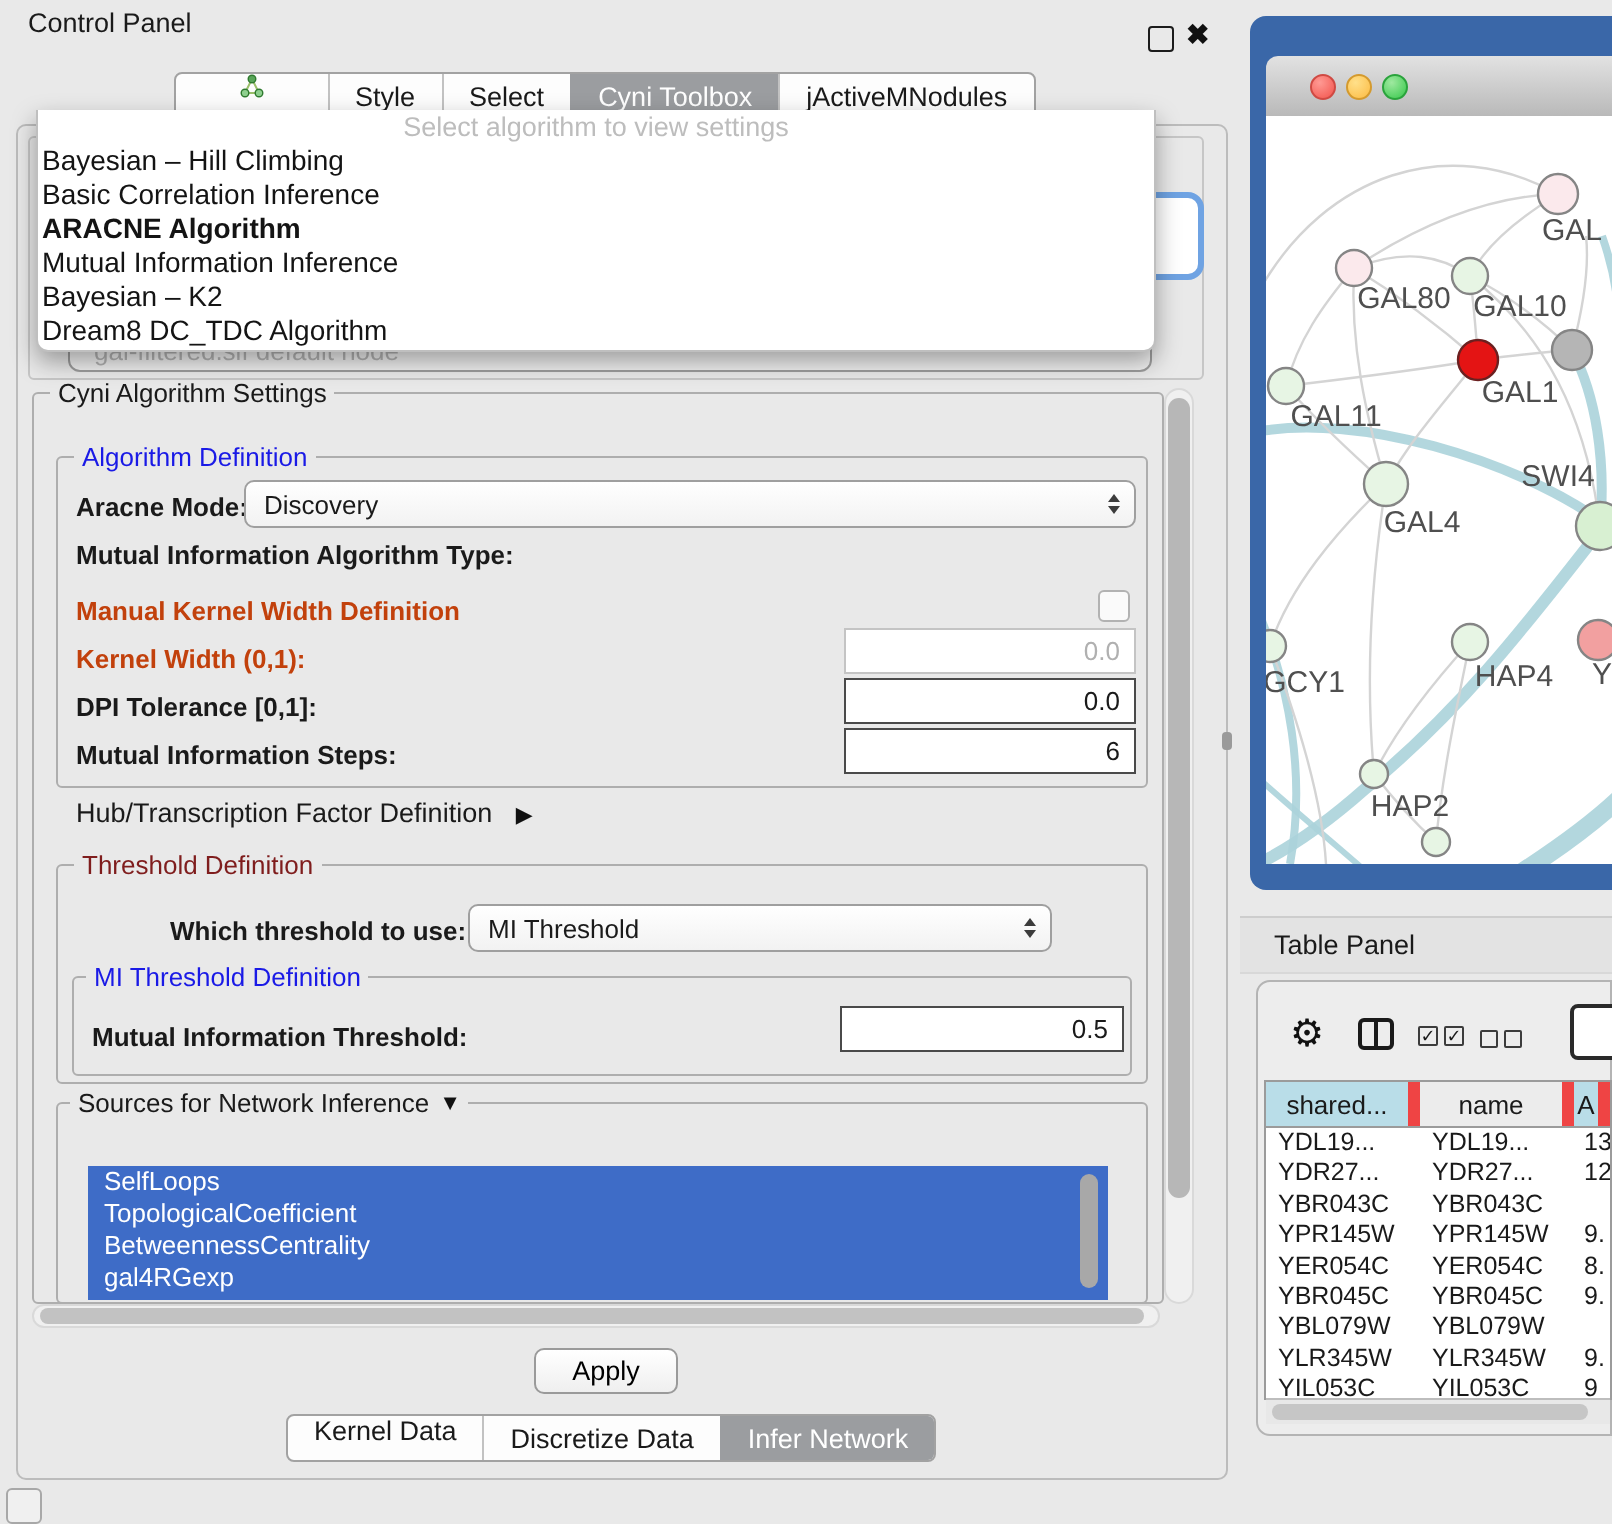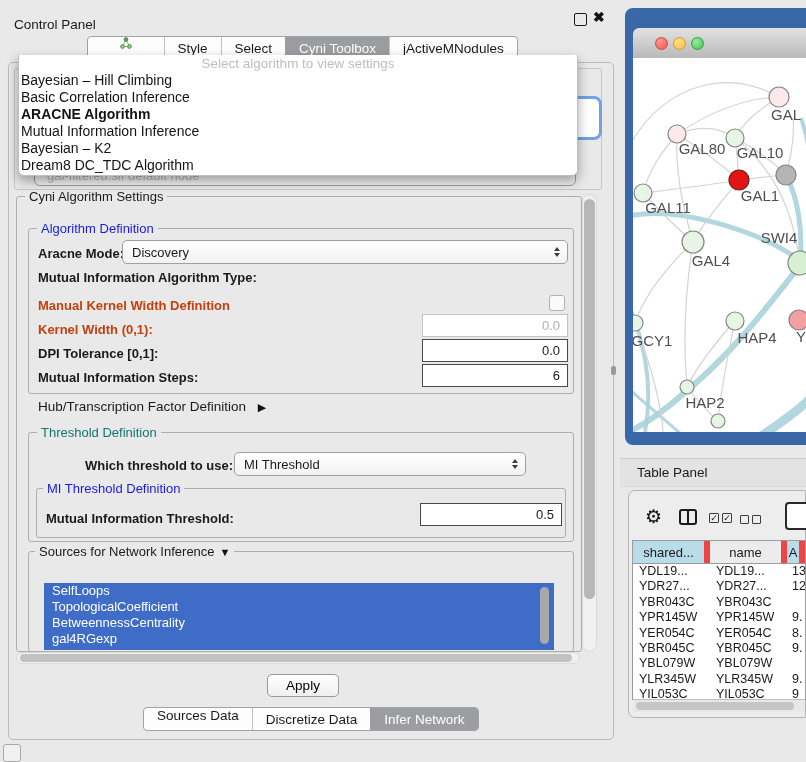--- a/index.html
+++ b/index.html
@@ -1,21 +1,21 @@
 <!DOCTYPE html>
 <html><head>
 <meta charset="utf-8">
 <style>
   html,body{margin:0;padding:0;width:806px;height:762px;overflow:hidden;
     background:#e9e9e9;font-family:"Liberation Sans",sans-serif;font-size:13px;color:#1a1a1a;}
   .abs{position:absolute;}
   #app{position:relative;width:806px;height:762px;}
 
   
-  #cp-titlebar{left:0;top:4px;width:620px;height:28px;display:flex;align-items:flex-end;padding-left:14px;box-sizing:border-box;font-size:13.5px;}
+  #cp-titlebar{left:0;top:4px;width:620px;height:28px;display:flex;align-items:flex-start;padding-left:14px;box-sizing:border-box;font-size:13.5px;}
   #float-btn{left:574px;top:13px;width:11px;height:11px;border:1.6px solid #1c1c1c;border-radius:2px;background:transparent;}
   #close-btn{left:593px;top:9px;font-size:14px;font-weight:bold;color:#111;}
 
   
   .tabbar{display:flex;height:22px;background:#fdfdfd;border:1px solid #a2a2a2;border-radius:4px;overflow:hidden;}
   .tab{display:flex;align-items:center;gap:5px;padding:0 13px;font-size:13.5px;white-space:nowrap;border-left:1px solid #c2c2c2;}
   .tab:first-child{border-left:none;flex-direction:column;}
   .tab.sel{background:#9b9da0;color:#fff;border-left-color:#9b9da0;}
   #top-tabs{left:87px;top:36px;}
   #bottom-tabs{left:143px;top:707px;}
@@ -30,21 +30,21 @@
   
   #dropdown{left:18px;top:55px;width:560px;height:121px;background:#fff;border:1px solid #bfbfbf;border-top:none;border-radius:0 0 6px 6px;box-shadow:0 5px 12px rgba(0,0,0,.35);z-index:6;box-sizing:border-box;padding-top:1px;}
   #dd-prompt{color:#bdbdbd;text-align:center;font-size:13.5px;height:16px;line-height:16px;}
   .ditem{font-size:14px;line-height:17px;height:17px;padding-left:2px;color:#141414;white-space:nowrap;}
   .ditem.bold{font-weight:bold;}
 
   
   .grp{position:absolute;border:1px solid #aeaeae;border-radius:3px;}
   .legend{position:absolute;background:#e9e9e9;padding:0 4px;font-size:13px;white-space:nowrap;display:flex;align-items:center;gap:5px;}
   .legend.blue{color:#1a1ae6;}
-  .legend.green{color:#0f766e;}
+  .legend.green{color:#7f1d1d;}
   .lbl{position:absolute;font-size:13px;font-weight:bold;color:#1a1a1a;white-space:nowrap;}
   .lbl.dis{color:#c2410c;}
   .lbl.plain{font-weight:normal;font-size:13.5px;}
   .fld{position:absolute;background:#fff;border:1px solid #c4c4c4;font-size:13px;text-align:right;padding:3px 7px 0 6px;box-sizing:border-box;height:23px;}
   .fld.en{border:1.5px solid #4a4a4a;}
   .fld.dis{color:#b0b0b0;}
   .combo{position:absolute;background:linear-gradient(#ffffff,#f2f2f2);border:1px solid #9f9f9f;border-radius:5px;font-size:13px;height:24px;box-sizing:border-box;padding:4px 22px 0 9px;white-space:nowrap;}
   .spin{position:absolute;right:7px;top:50%;transform:translateY(-50%);display:flex;flex-direction:column;gap:2px;}
   .spin i{display:block;width:0;height:0;border-left:3.5px solid transparent;border-right:3.5px solid transparent;}
   .spin i.up{border-bottom:4.5px solid #3c3c3c;}
@@ -227,21 +227,21 @@
       <div class="thumb"></div>
     </div>
   <div class="abs sbar-h">
       <div class="thumb"></div>
     </div>
 
   <button class="abs" id="apply-btn">Apply</button>
 
   <div class="abs tabbar" id="bottom-tabs">
       <div class="tab">
-        <span>Sources Data</span>
+        <span>Kernel Data</span>
       </div>
       <div class="tab">
         <span>Discretize Data</span>
       </div>
       <div class="tab sel">
         <span>Infer Network</span>
       </div>
     </div>
 
   <div class="abs" id="splitter"></div>

